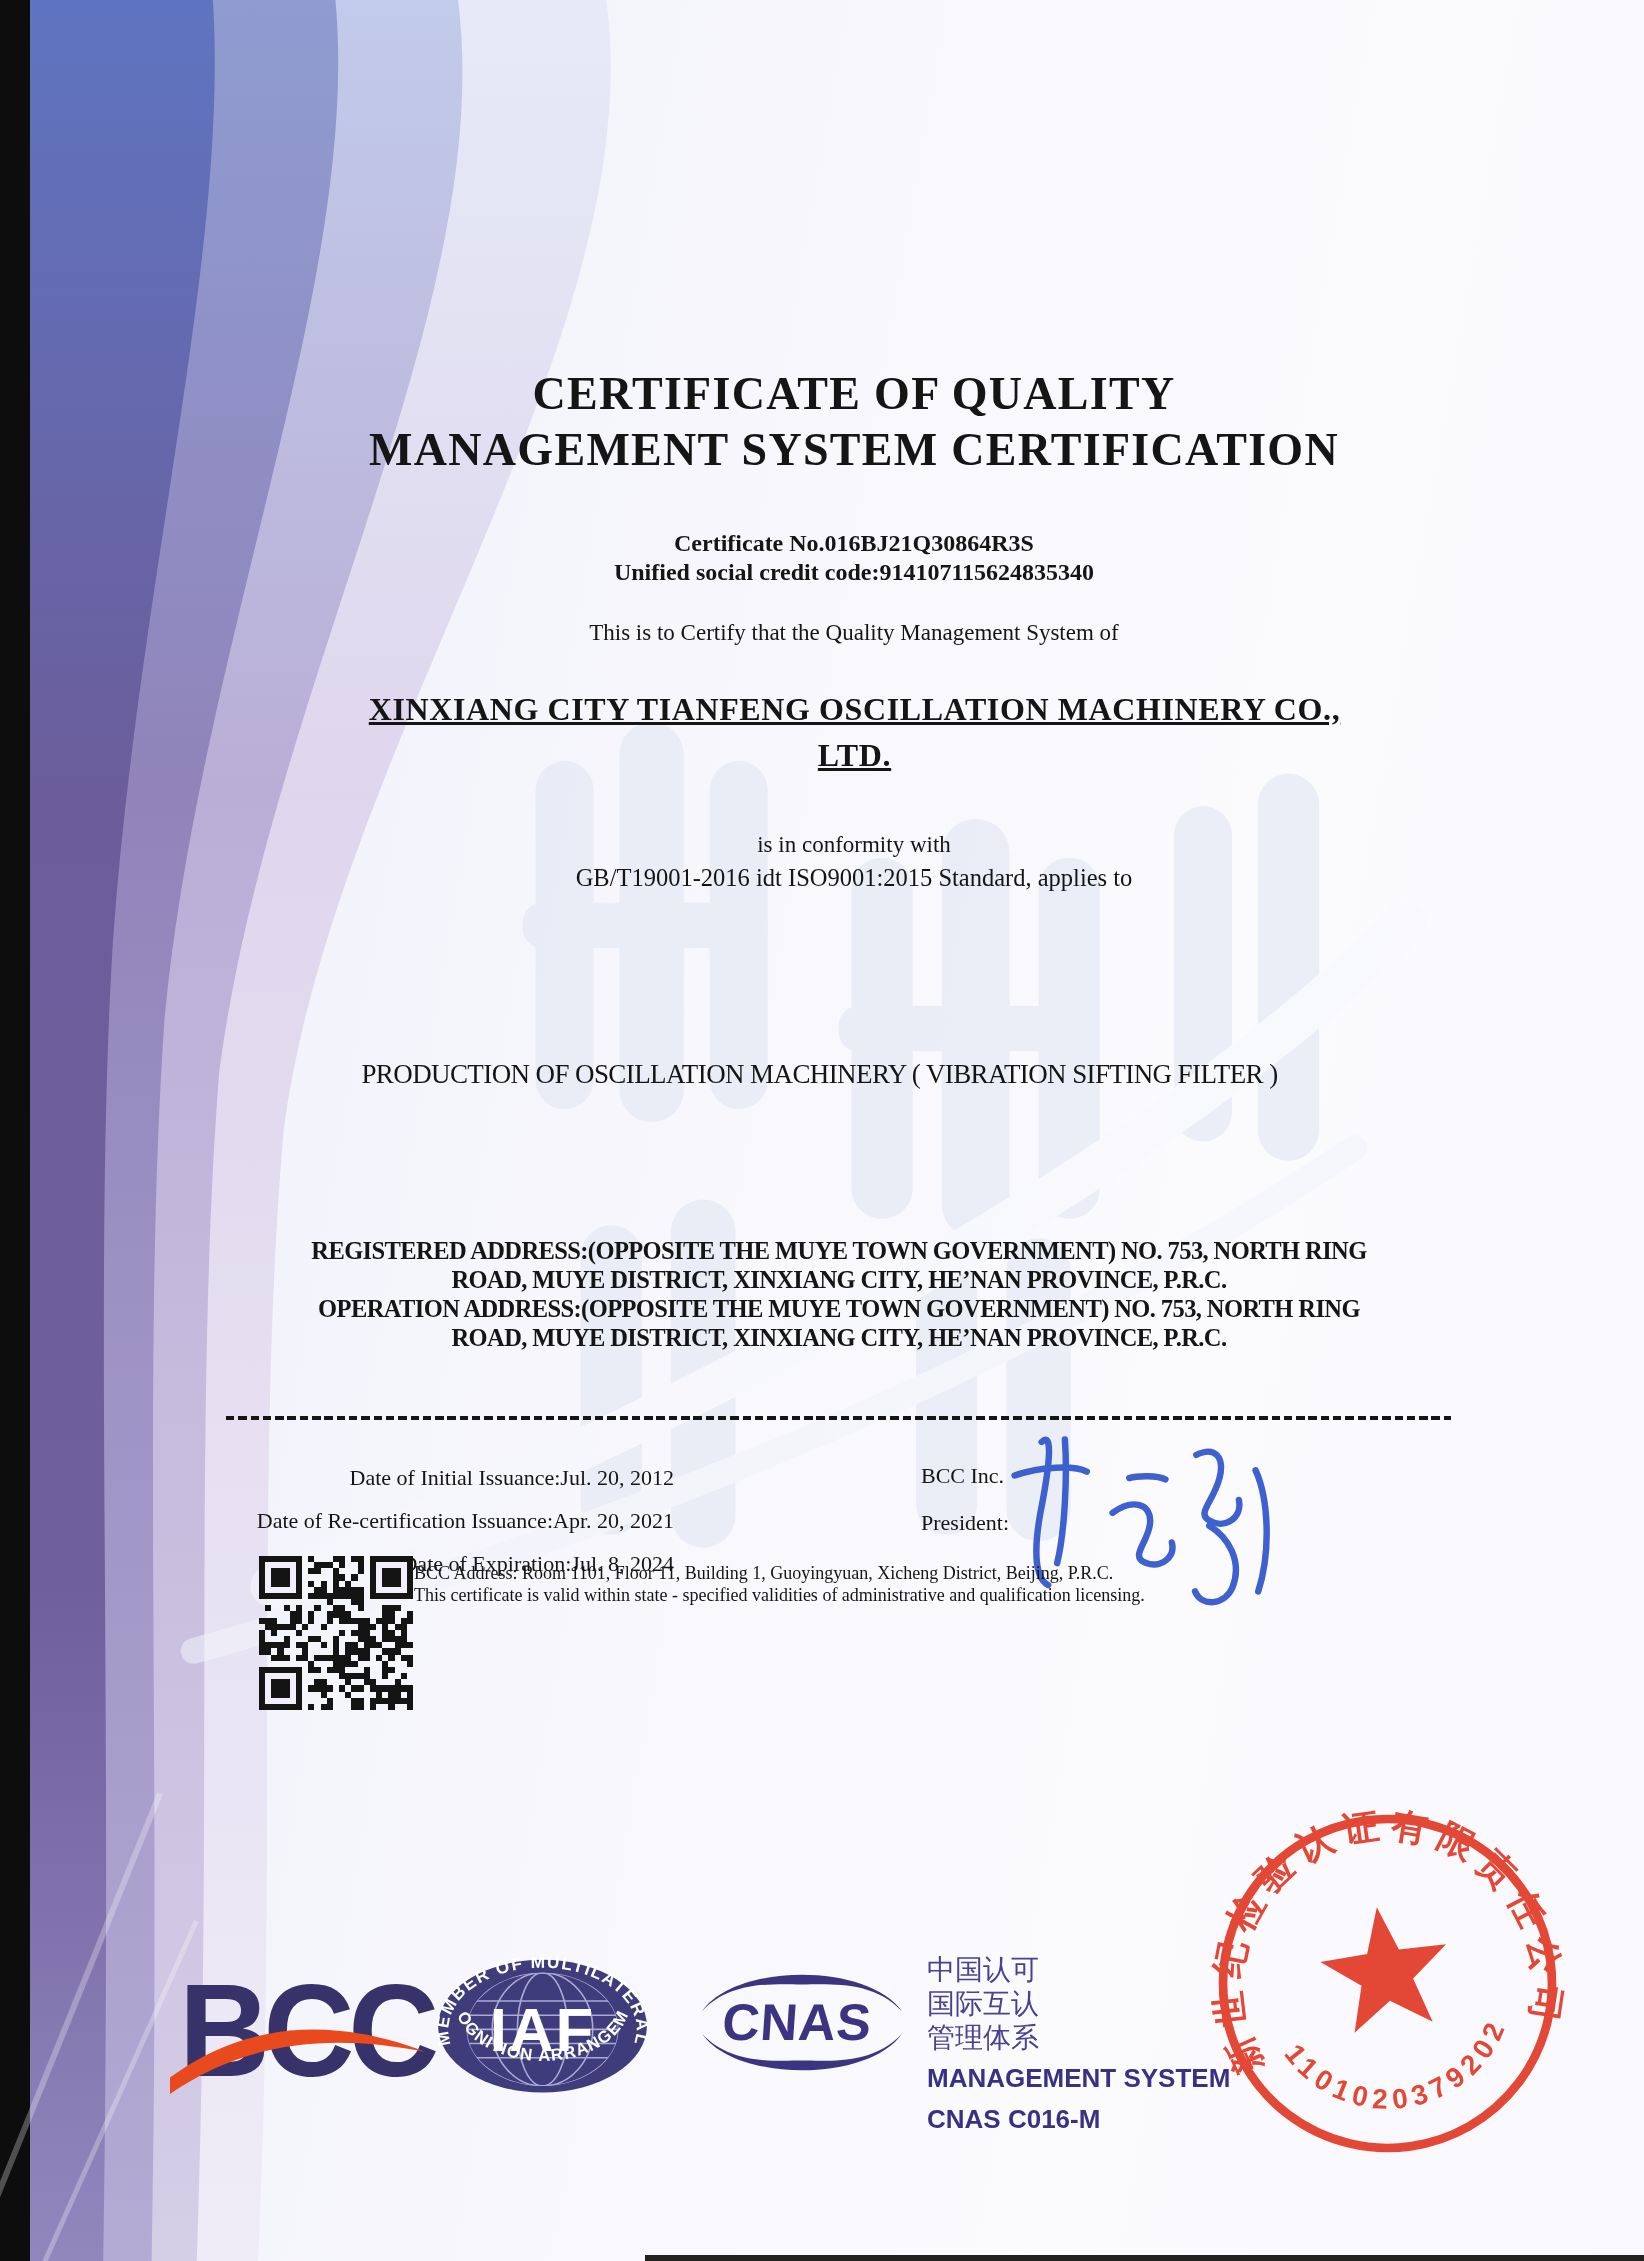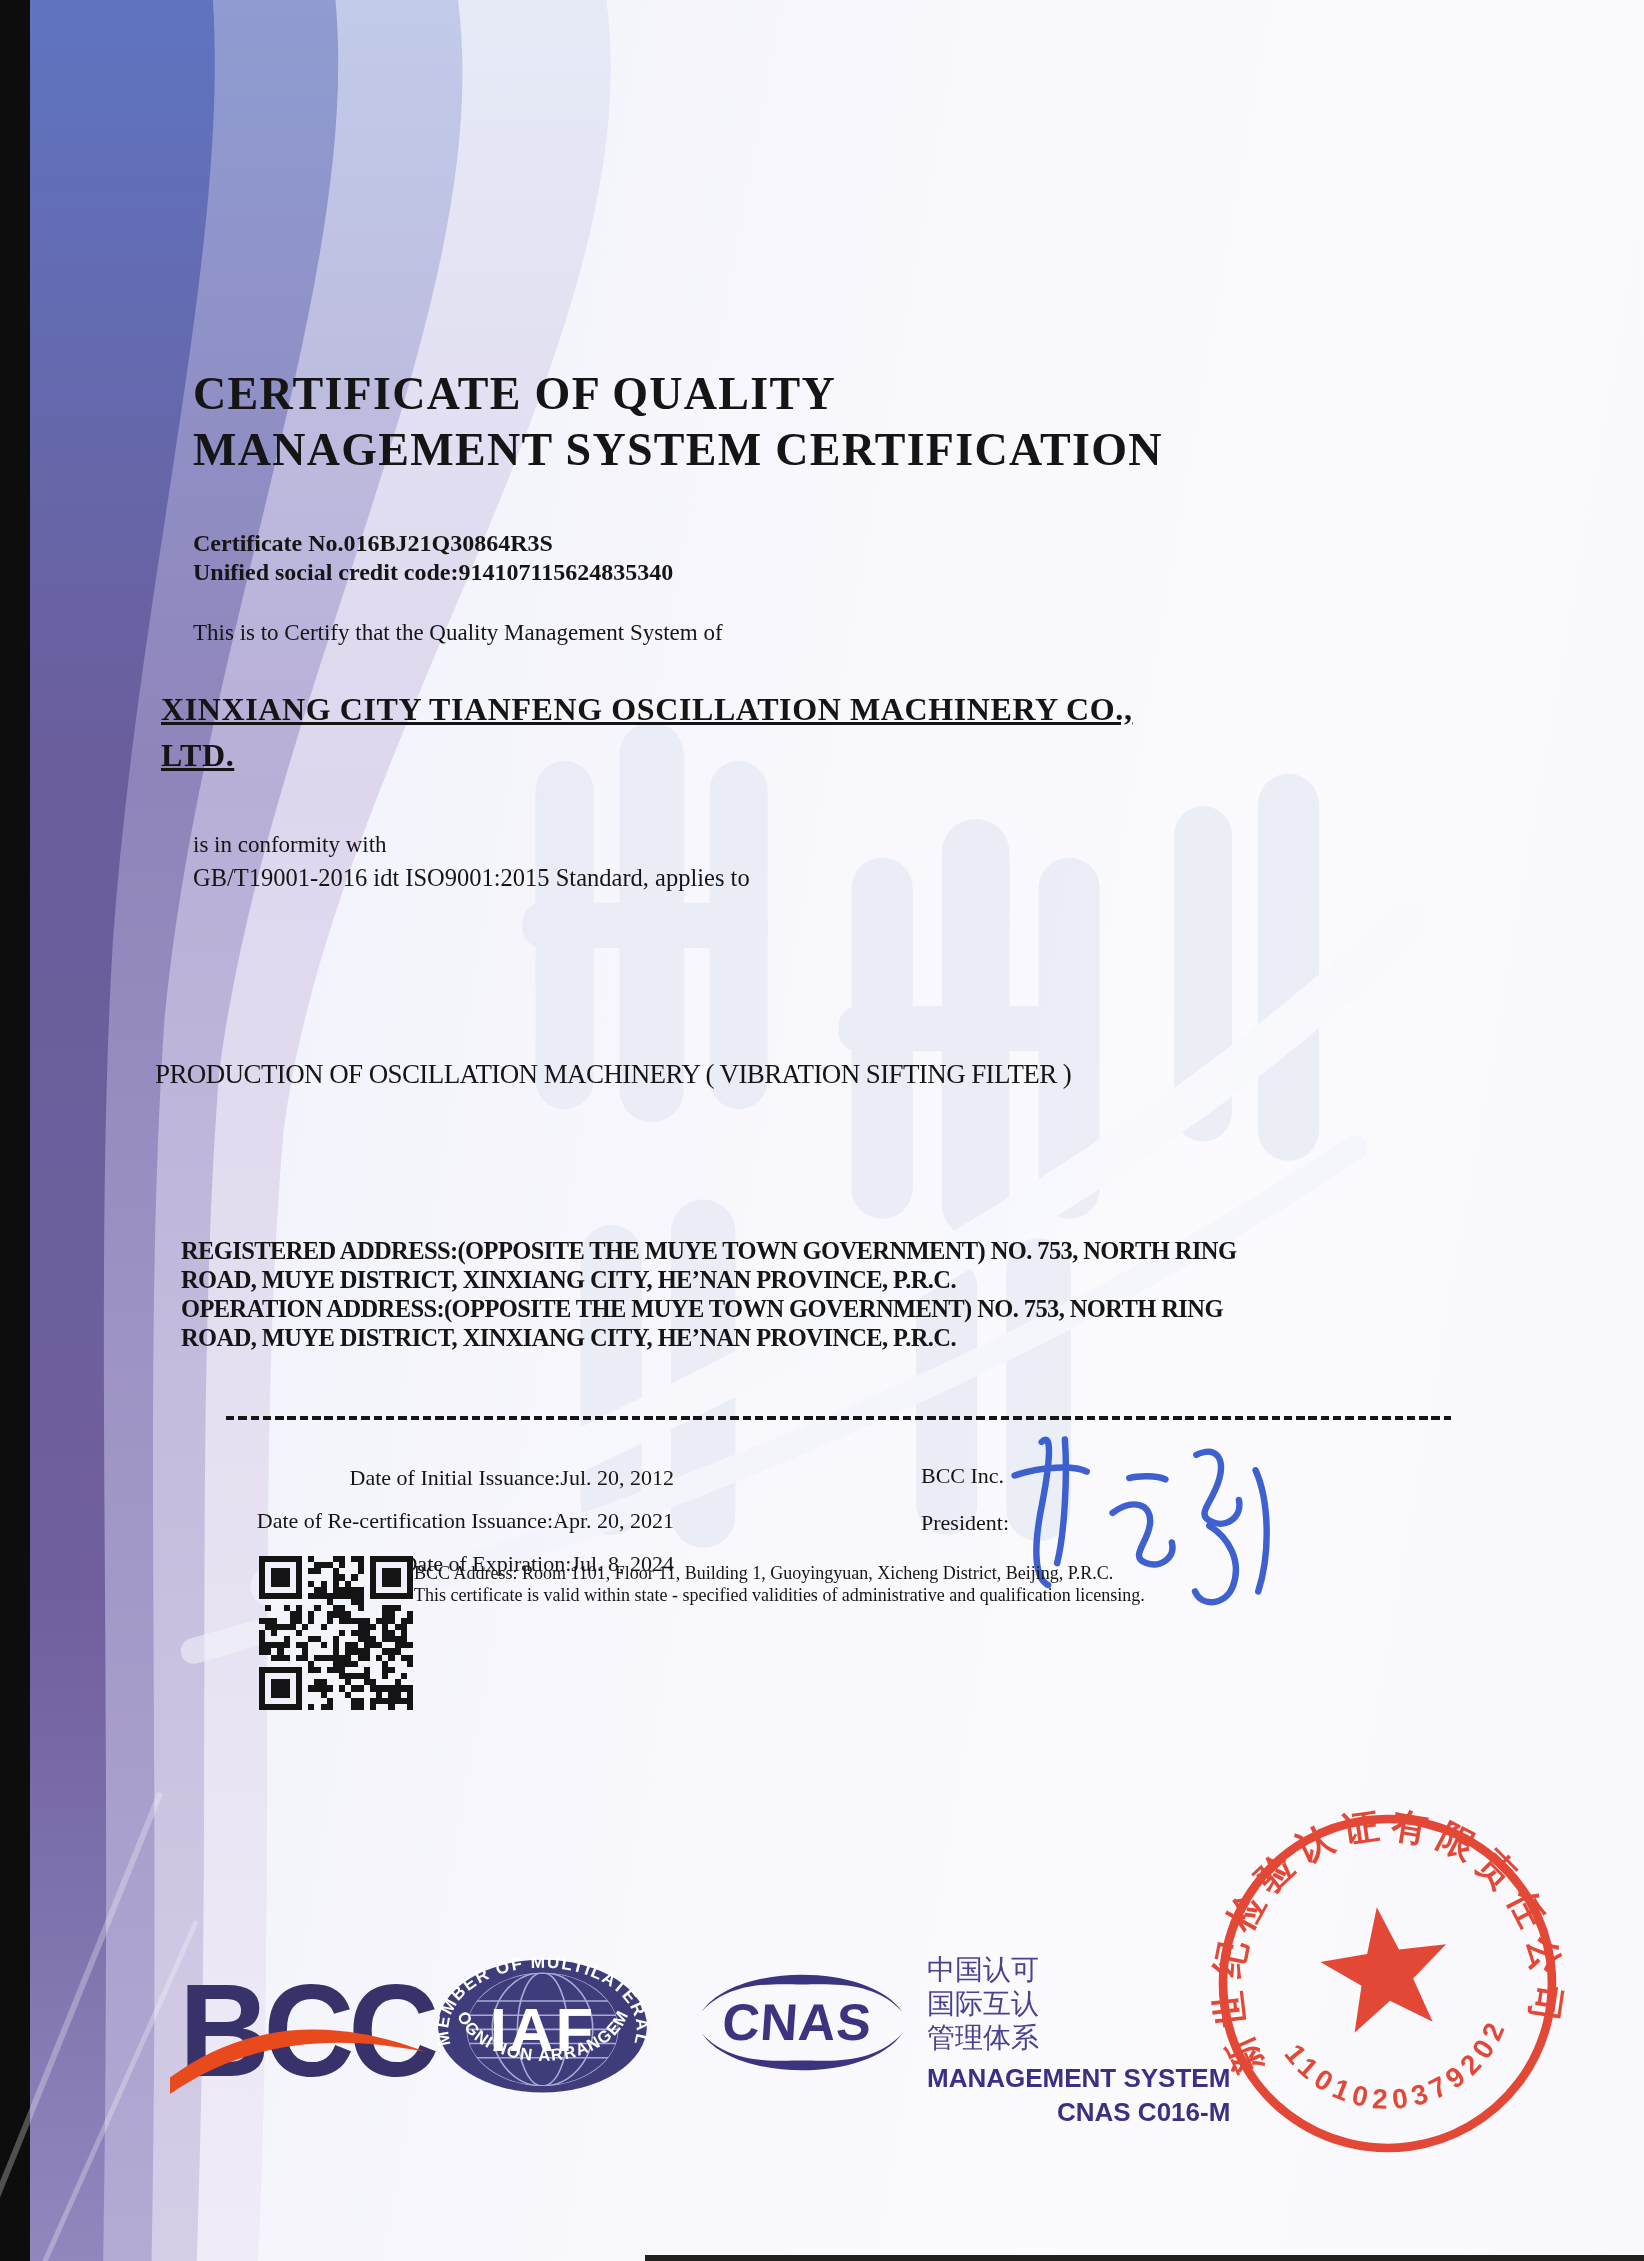--- a/index.html
+++ b/index.html
@@ -2,21 +2,21 @@
 <html style="font-size:10.3px"><head>
 <meta charset="utf-8">
 <style>
   html,body{margin:0;padding:0;background:#555;}
   .page{
     position:relative;width:1645px;height:2261px;overflow:hidden;
     background:linear-gradient(100deg,#eef1fa 0%,#f6f6fc 38%,#fbfbfe 70%,#f8f8fd 100%);
     font-family:"Liberation Serif", serif;color:#151515;
   }
   .abs{position:absolute;}
-  .ctr{}
+  .ctr{text-align:center;}
   .bg-art,.watermark{position:absolute;left:0;top:0;width:1645px;height:2261px;pointer-events:none;}
   .edge-left{position:absolute;left:0;top:0;width:30px;height:2261px;background:#0d0d0d;}
   .edge-bottom{position:absolute;left:645px;top:2255px;width:1000px;height:5.8px;background:#23211f;}
   .streak{position:absolute;background:rgba(255,255,255,.28);}
   .t-title{font-size:46px;font-weight:700;letter-spacing:1.3px;line-height:55px;}
   .t-sub{font-size:24px;font-weight:700;}
   .t-body{font-size:23px;}
   .t-company{font-size:32px;font-weight:700;letter-spacing:0.6px;text-decoration:underline;}
   .t-standard{font-size:24.5px;}
   .t-scope{font-size:27px;letter-spacing:-0.6px;}
@@ -452,21 +452,21 @@
       <path d="M6,92 C58,16 264,16 316,92 C272,44 206,50 161,50 C116,50 50,44 6,92 Z" fill="#3c3480"></path>
       <path d="M6,126 C58,202 264,202 316,126 C272,174 206,168 161,168 C116,168 50,174 6,126 Z" fill="#3c3480"></path>
       <text x="161" y="136" text-anchor="middle" font-family="Liberation Sans, sans-serif" font-size="80" font-weight="700" fill="#3c3480" letter-spacing="1" transform="skewX(-4)">CNAS</text>
     </svg>
 
     <div class="cnas-text">
       <div class="cnas-cn">中国认可</div>
       <div class="cnas-cn">国际互认</div>
       <div class="cnas-cn">管理体系</div>
       <div class="cnas-en">MANAGEMENT SYSTEM</div>
-      <div class="cnas-en" style="margin-top:0;text-align:right;">CNAS C016-M</div>
+      <div class="cnas-en" style="margin-top:7px;">CNAS C016-M</div>
     </div>
 
   </div>
 
   <svg class="stamp z6" viewBox="0 0 540 540">
     <defs>
       <path id="stampTop" d="M 64,350 A 220,220 0 1 1 476,350"></path>
       <path id="stampBottom" d="M 92,330 A 188,188 0 0 0 448,330"></path>
     </defs>
     <circle cx="270" cy="270" r="246" fill="none" stroke="#e23b28" stroke-width="13"></circle>

